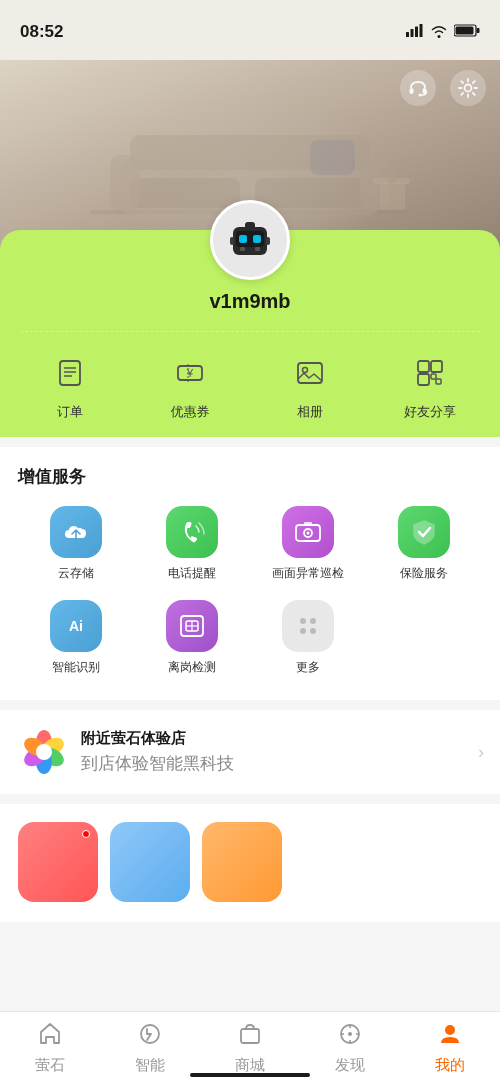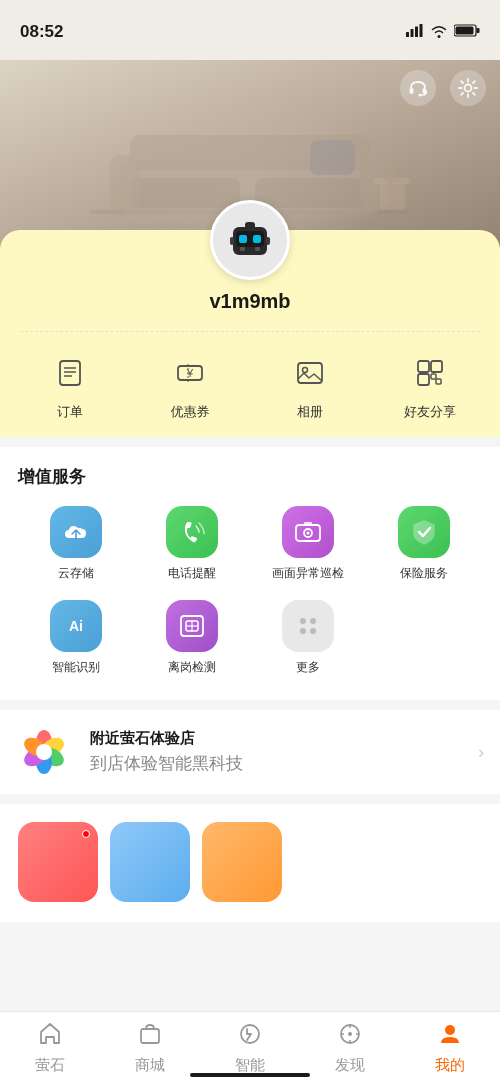--- a/index.html
+++ b/index.html
@@ -73,21 +73,21 @@
       background: rgba(255,255,255,0.25);
       display: flex;
       align-items: center;
       justify-content: center;
       cursor: pointer;
       border: none;
     }
 
     
     .profile-card {
-      background: #fef9c3;
+      background: #bef264;
       border-radius: 20px 20px 0 0;
       margin-top: -30px;
       position: relative;
       z-index: 5;
       padding: 16px 0 16px;
     }
     .avatar-wrap {
       display: flex;
       justify-content: center;
       margin-top: -46px;
@@ -192,21 +192,21 @@
       text-align: center;
     }
 
     
     .store-banner {
       background: #fff;
       margin-top: 10px;
       padding: 14px 16px;
       display: flex;
       align-items: center;
-      gap: 18px;
+      gap: 9px;
       cursor: pointer;
     }
     .store-text { flex: 1; }
     .store-title {
       font-size: 15px;
       font-weight: 600;
       color: #1a1a1a;
       margin-bottom: 4px;
     }
     .store-subtitle {
@@ -567,34 +567,34 @@
     <span class="nav-icon">
       <svg width="26" height="26" viewBox="0 0 26 26">
         <path d="M13 3 L22 11 L22 22 L17 22 L17 16 L9 16 L9 22 L4 22 L4 11 Z" stroke="#999" stroke-width="1.8" fill="none" stroke-linejoin="round"></path>
       </svg>
     </span>
     <span class="nav-label">萤石</span>
   </div>
   <div class="nav-item">
     <span class="nav-icon">
       <svg width="26" height="26" viewBox="0 0 26 26">
-        <rect x="4" y="8" width="18" height="14" rx="2" stroke="#999" stroke-width="1.8" fill="none"></rect>
-        <path d="M9 8 Q9 4 13 4 Q17 4 17 8" stroke="#999" stroke-width="1.8" fill="none"></path>
-      </svg>
-    </span>
-    <span class="nav-label">商城</span>
+        <circle cx="13" cy="13" r="9" stroke="#999" stroke-width="1.8" fill="none"></circle>
+        <path d="M10 8 L10 13 L14 13 L10 19" stroke="#999" stroke-width="1.8" fill="none" stroke-linecap="round" stroke-linejoin="round"></path>
+      </svg>
+    </span>
+    <span class="nav-label">智能</span>
   </div>
   <div class="nav-item">
     <span class="nav-icon">
       <svg width="26" height="26" viewBox="0 0 26 26">
-        <circle cx="13" cy="13" r="9" stroke="#999" stroke-width="1.8" fill="none"></circle>
-        <path d="M10 8 L10 13 L14 13 L10 19" stroke="#999" stroke-width="1.8" fill="none" stroke-linecap="round" stroke-linejoin="round"></path>
-      </svg>
-    </span>
-    <span class="nav-label">智能</span>
+        <rect x="4" y="8" width="18" height="14" rx="2" stroke="#999" stroke-width="1.8" fill="none"></rect>
+        <path d="M9 8 Q9 4 13 4 Q17 4 17 8" stroke="#999" stroke-width="1.8" fill="none"></path>
+      </svg>
+    </span>
+    <span class="nav-label">商城</span>
   </div>
   <div class="nav-item">
     <span class="nav-icon">
       <svg width="26" height="26" viewBox="0 0 26 26">
         <circle cx="13" cy="13" r="9" stroke="#999" stroke-width="1.8" fill="none"></circle>
         <circle cx="13" cy="13" r="2" fill="#999"></circle>
         <line x1="13" y1="4" x2="13" y2="7" stroke="#999" stroke-width="1.5"></line>
         <line x1="13" y1="19" x2="13" y2="22" stroke="#999" stroke-width="1.5"></line>
         <line x1="4" y1="13" x2="7" y2="13" stroke="#999" stroke-width="1.5"></line>
         <line x1="19" y1="13" x2="22" y2="13" stroke="#999" stroke-width="1.5"></line>

